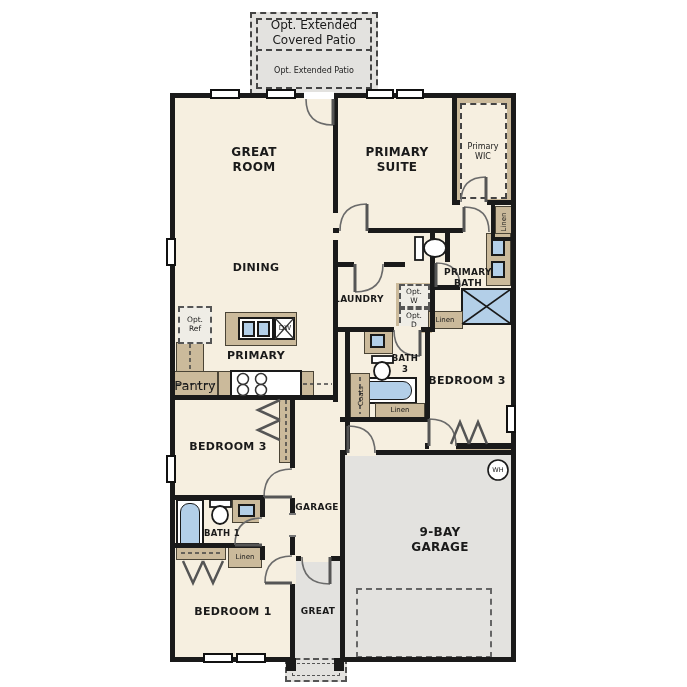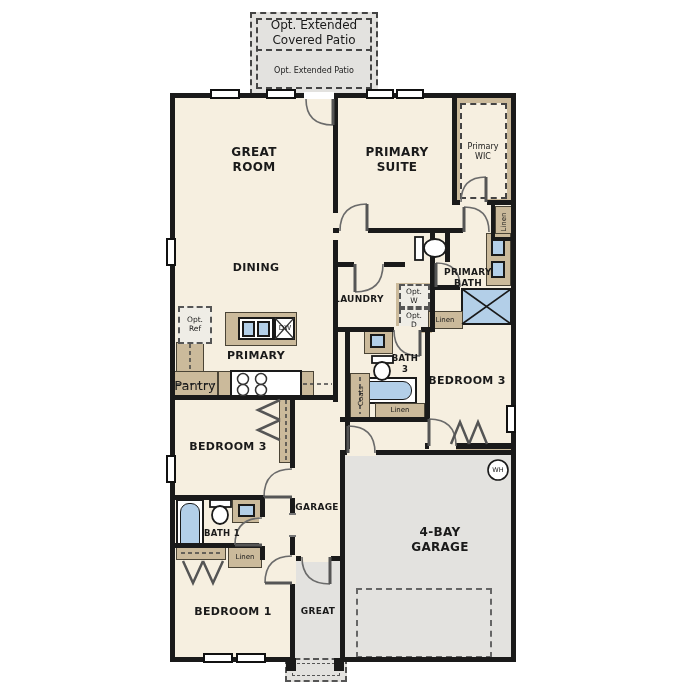--- a/index.html
+++ b/index.html
@@ -252,17 +252,17 @@
 3</div>
   <div class="abs lbl lbl-sm vert" style="left:361px;top:396px;font-size:7px;">Coats</div>
   <div class="abs lbl lbl-sm" style="left:400px;top:410px;font-size:7px;">Linen</div>
   <div class="abs lbl" style="left:467px;top:381px;font-size:11px;">BEDROOM 3</div>
   <div class="abs lbl" style="left:228px;top:447px;font-size:11px;">BEDROOM 3</div>
   <div class="abs lbl" style="left:317px;top:508px;font-size:9px;">GARAGE</div>
   <div class="abs lbl" style="left:222px;top:533px;font-size:8.5px;">BATH 1</div>
   <div class="abs lbl lbl-sm" style="left:245px;top:557px;font-size:7px;">Linen</div>
   <div class="abs lbl" style="left:233px;top:612px;font-size:11px;">BEDROOM 1</div>
   <div class="abs lbl" style="left:318px;top:612px;font-size:9px;">GREAT</div>
-  <div class="abs lbl" style="left:440px;top:540px;font-size:12px;">4-BAY
+  <div class="abs lbl" style="left:440px;top:540px;font-size:12px;">9-BAY
 GARAGE</div>
   <div class="abs lbl lbl-sm" style="left:498px;top:470px;font-size:6.5px;">WH</div>
 
 </div>
 
 </body></html>

